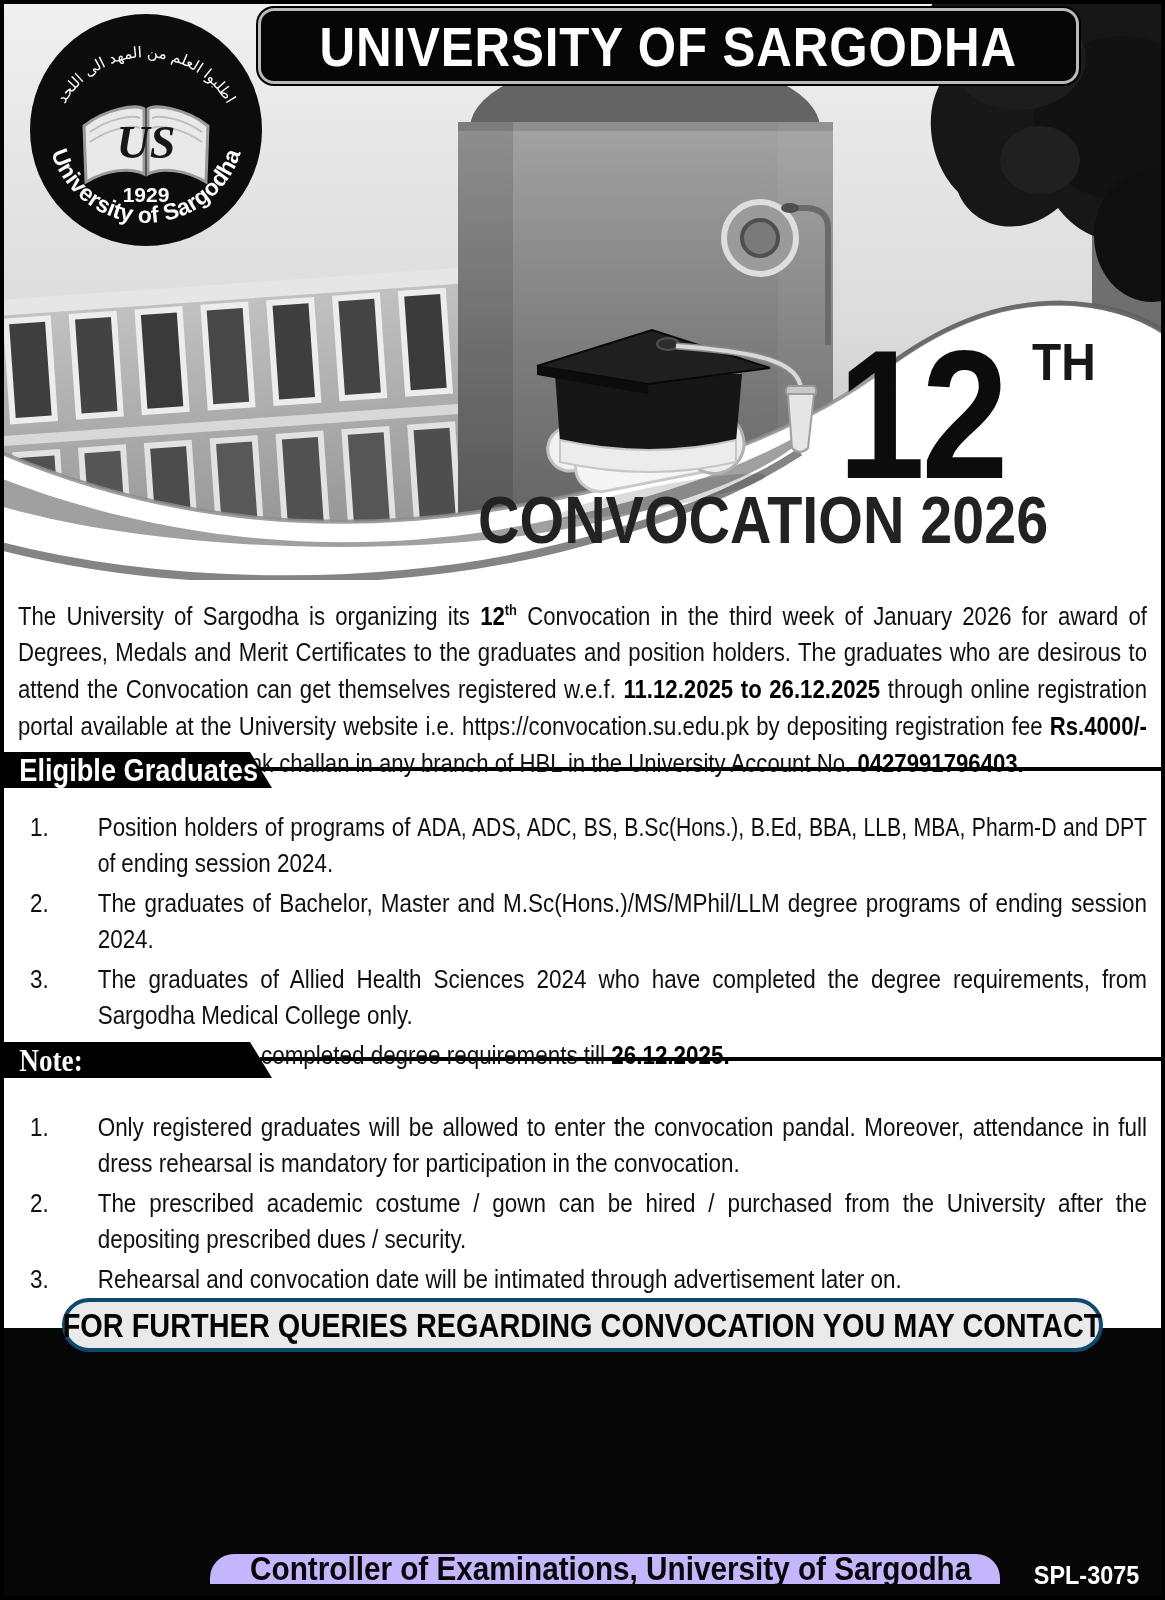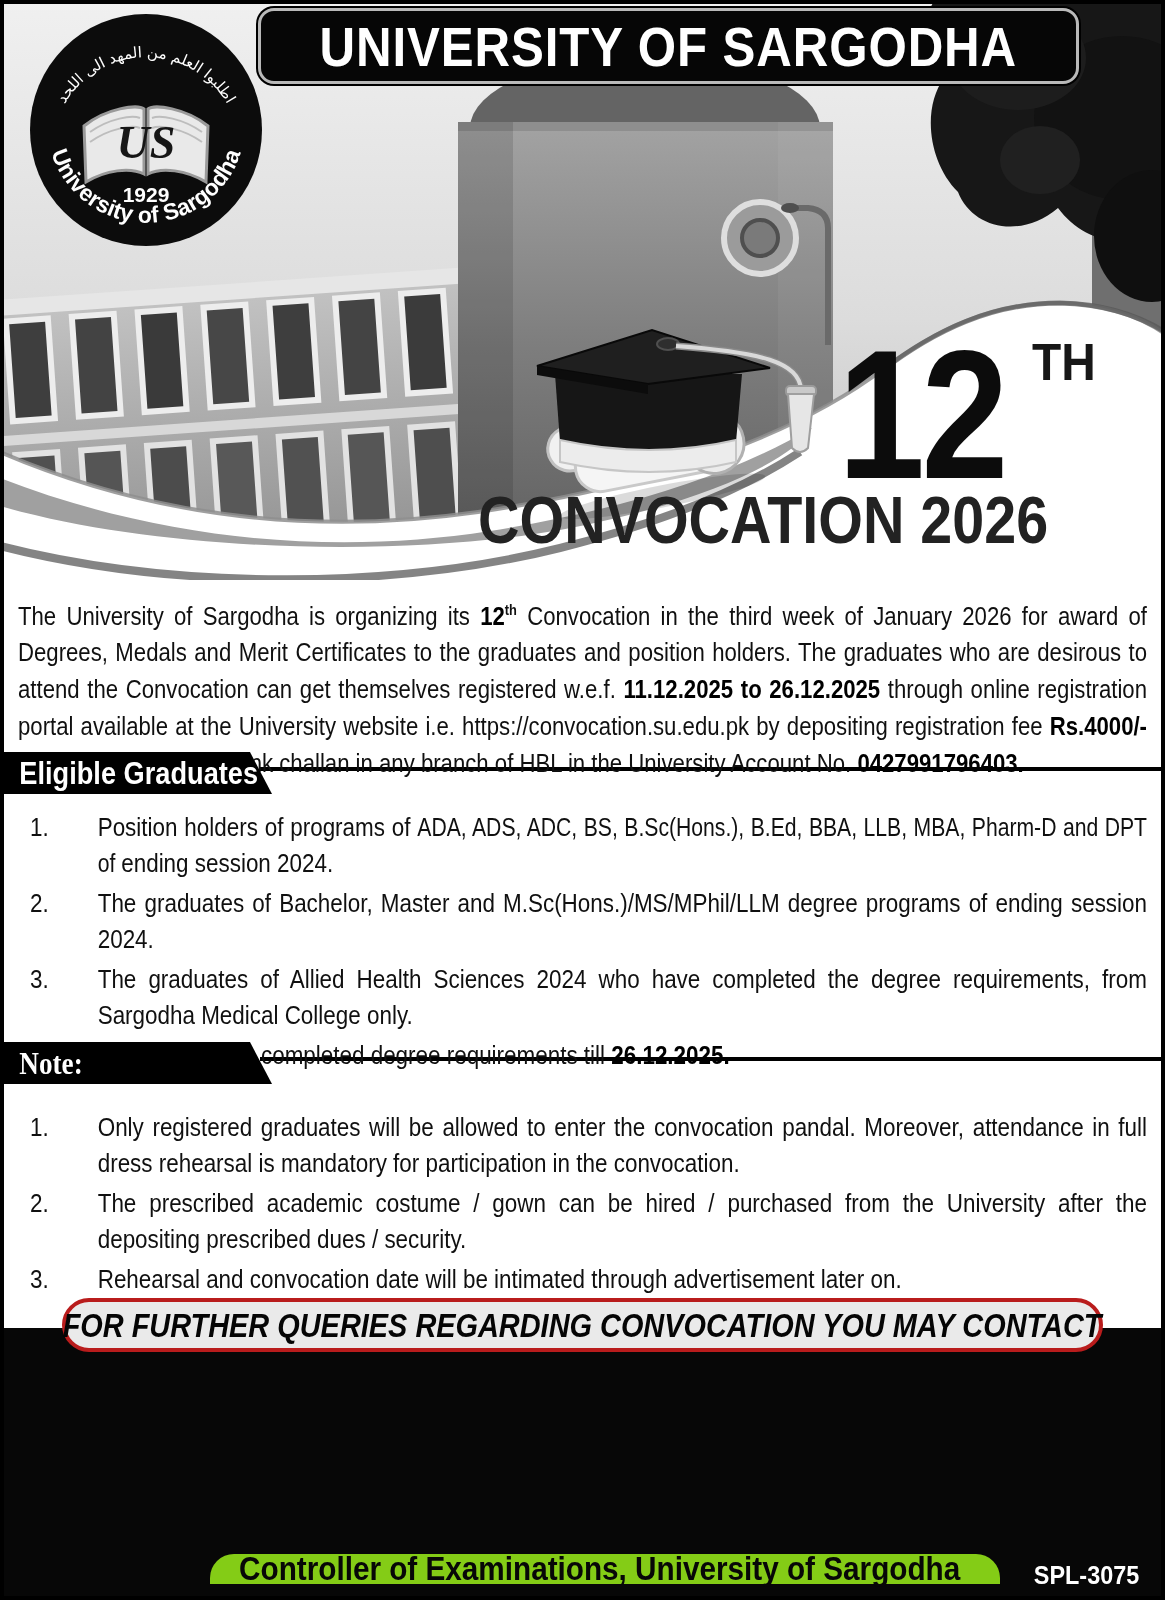--- a/index.html
+++ b/index.html
@@ -26,45 +26,45 @@
   .conv-title{position:absolute;left:478px;top:482px;font-size:66px;font-weight:800;color:#222;
             transform:scaleX(.87);transform-origin:0 0;white-space:nowrap;letter-spacing:0;z-index:6;}
 
   
   .condense{transform-origin:0 0;}
   .intro{position:absolute;left:18px;top:564px;width:1350px;transform:scaleX(.8363);
          font-size:26.5px;line-height:37px;color:#101010;text-align:justify;z-index:5;}
   .intro b{font-weight:700;color:#000;}
   .intro sup{font-size:.58em;font-weight:700;vertical-align:super;}
 
-  .flag{position:absolute;left:4px;width:268px;height:42px;background:#000;z-index:5;
+  .flag{position:absolute;left:4px;width:268px;height:36px;background:#000;z-index:5;
         clip-path:polygon(0 0,246px 0,100% 100%,0 100%);display:flex;align-items:center;}
   .flag span{display:inline-block;color:#fff;font-size:32px;font-weight:700;padding-left:18px;
         transform:scaleX(.85);transform-origin:0 50%;white-space:nowrap;}
   .flag-rule{position:absolute;left:260px;right:4px;height:4px;background:#000;z-index:4;}
 
   .listwrap{position:absolute;left:30px;width:1320px;transform:scaleX(.8462);transform-origin:0 0;
         font-size:26.5px;line-height:36px;color:#101010;z-index:5;}
   .li{display:flex;margin-bottom:4px;}
   .li .num{width:80px;flex:0 0 80px;}
   .li .txt{flex:1;text-align:justify;}
   .li .alt{font-size:25px;}
   .li b{font-weight:700;color:#000;}
 
   
   .contact-pill{position:absolute;left:62px;right:62px;top:1298px;height:46px;background:#eaeaea;
-        border:4px solid #b91c1c;border-radius:30px;display:flex;align-items:center;justify-content:center;
-        z-index:22;font-style:italic;}
+        border:4px solid #0c4a6e;border-radius:30px;display:flex;align-items:center;justify-content:center;
+        z-index:22;}
   .contact-pill span{display:inline-block;font-size:34px;font-weight:800;color:#050505;
         transform:scaleX(.85);white-space:nowrap;}
 
   .footer{position:absolute;left:0;top:1328px;width:1165px;height:272px;background:#070707;z-index:20;}
 
-  .sig-pill{position:absolute;left:210px;top:1554px;width:790px;height:30px;background:#84cc16;
-        border-radius:24px 24px 0 0;display:flex;align-items:center;justify-content:flex-end;z-index:21;}
+  .sig-pill{position:absolute;left:210px;top:1554px;width:790px;height:30px;background:#c4b5fd;
+        border-radius:24px 24px 0 0;display:flex;align-items:center;justify-content:flex-start;z-index:21;}
   .sig-pill span{display:inline-block;font-size:33px;font-weight:800;color:#070707;
         transform:scaleX(.9);white-space:nowrap;}
   .ad-code{position:absolute;right:20px;top:1560px;color:#fff;font-size:26px;font-weight:800;z-index:21;}
   .ad-code span{display:inline-block;transform:scaleX(.9);}
 </style>
 </head>
 <body>
 
 <div id="page">
 

